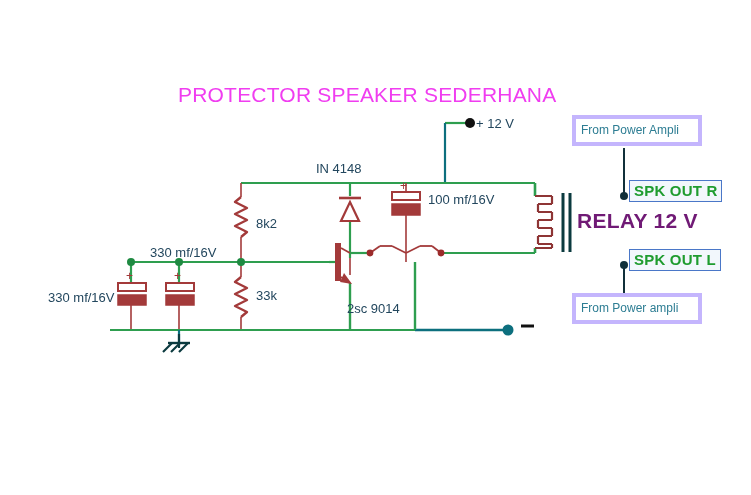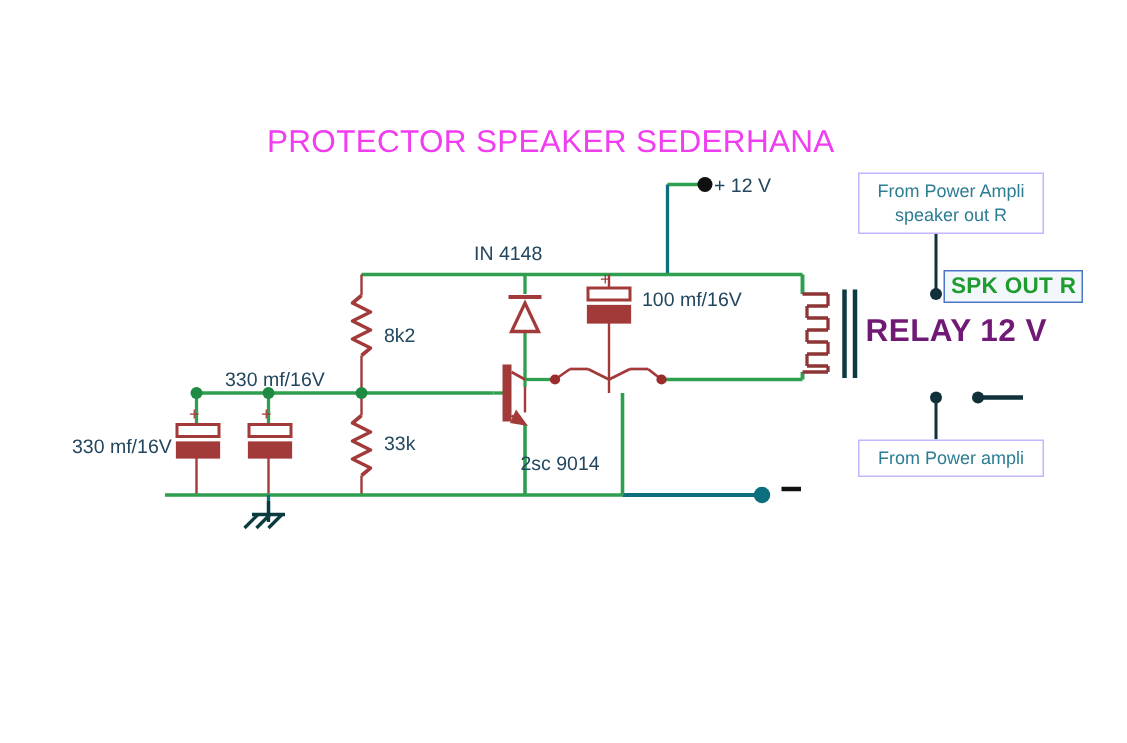--- a/index.html
+++ b/index.html
@@ -53,27 +53,26 @@
   #lbl-relay {
     left: 577px;
     top: 209px;
     font-size: 21px;
     font-weight: bold;
     color: #701a75;
     letter-spacing: 0.3px;
   }
   .amp-box {
     position: absolute;
-    border: 1px solid #c4b5fd;
+    border: 4px solid #c4b5fd;
     background: #ffffff;
     color: #2d7d93;
     font-size: 12px;
     padding: 3px 5px 4px 5px;
     line-height: 1.35;
-    text-align: center;
   }
   #amp-box-r { left: 572px; top: 115px; width: 112px; }
   #amp-box-l { left: 572px; top: 293px; width: 112px; }
   .spk-box {
     position: absolute;
     border: 1px solid #4a77c8;
     background: #f2f7fc;
     color: #1f9c2f;
     font-size: 15px;
     font-weight: bold;
@@ -233,22 +232,22 @@
   <div class="txt lbl-dark" id="lbl-100mf">100 mf/16V</div>
   <div class="txt lbl-dark" id="lbl-2sc">2sc 9014</div>
   <div class="txt lbl-dark" id="lbl-330a">330 mf/16V</div>
   <div class="txt lbl-dark" id="lbl-330b">330 mf/16V</div>
   <div class="txt lbl-dark" id="lbl-12v">+ 12 V</div>
 
   <div class="txt" id="lbl-relay">RELAY 12 V</div>
 
   <div class="amp-box" id="amp-box-r">
     <div>From Power Ampli</div>
-    <div>speaker out R</div>
   </div>
 
   <div class="amp-box" id="amp-box-l">
     <div>From Power ampli</div>
   </div>
 
   <div class="spk-box" id="spk-box-r">SPK OUT R</div>
+  <div class="spk-box" id="spk-box-l">SPK OUT L</div>
 
 </div>
 
 </body></html>

